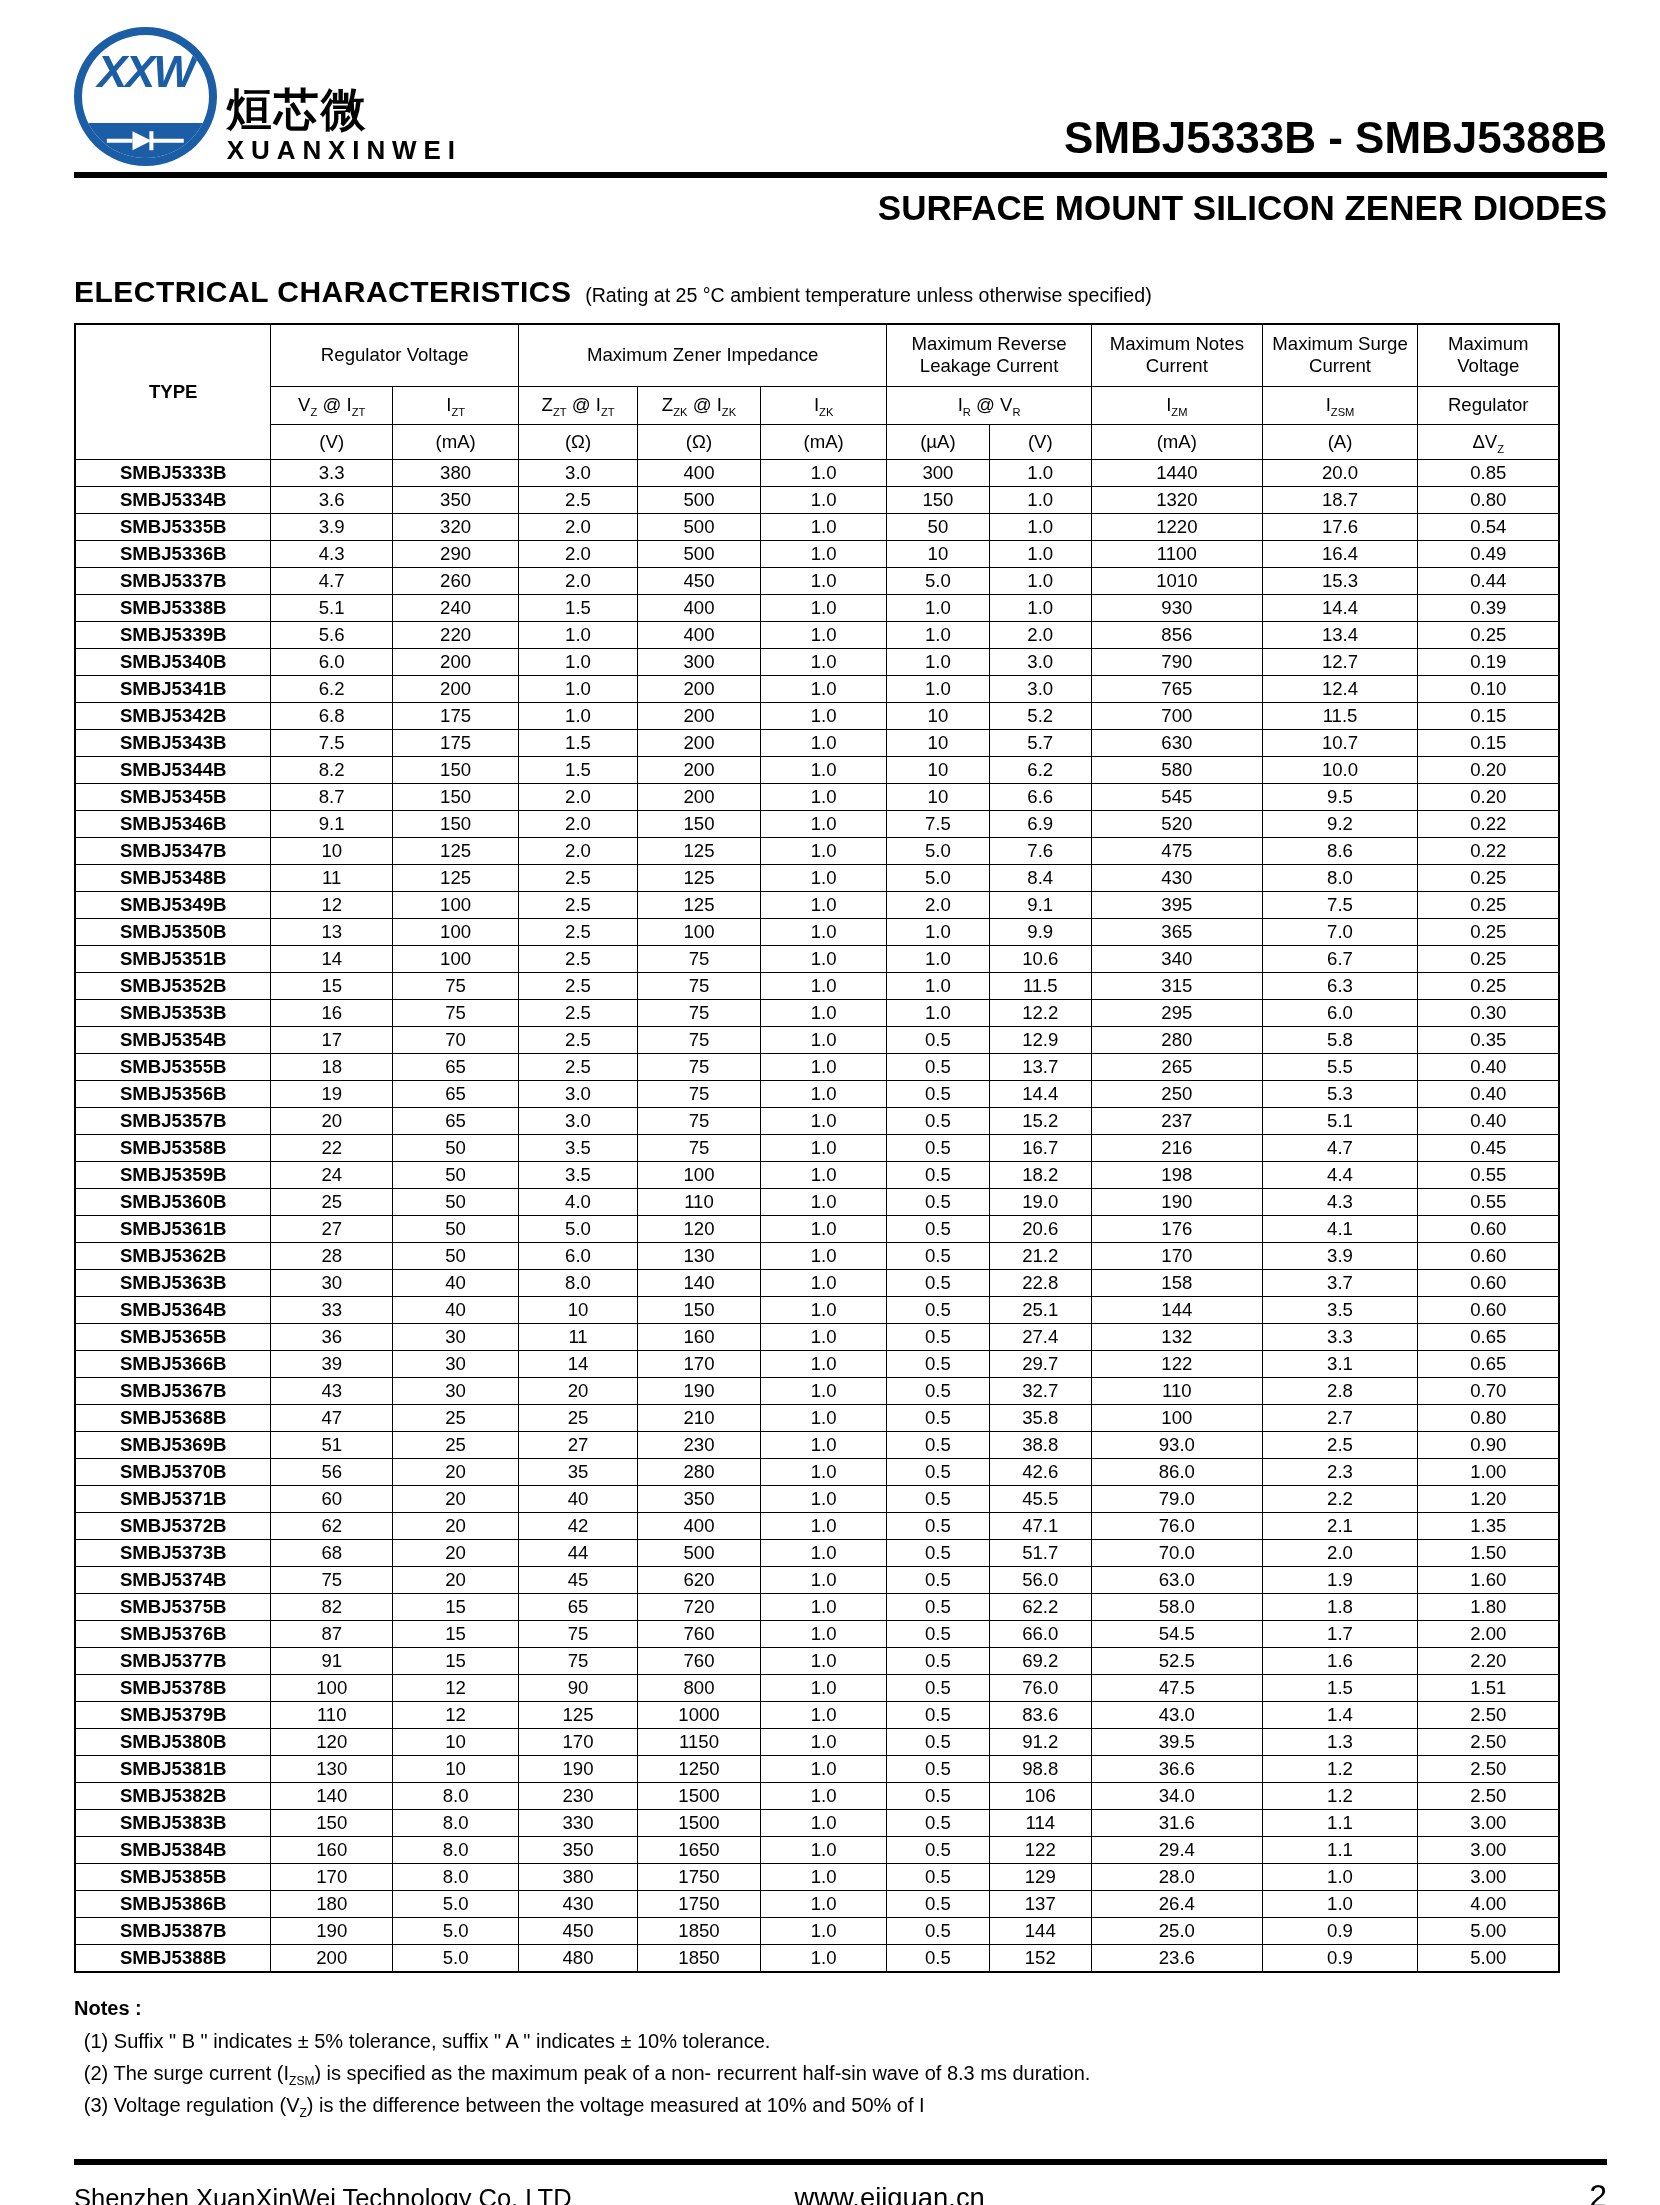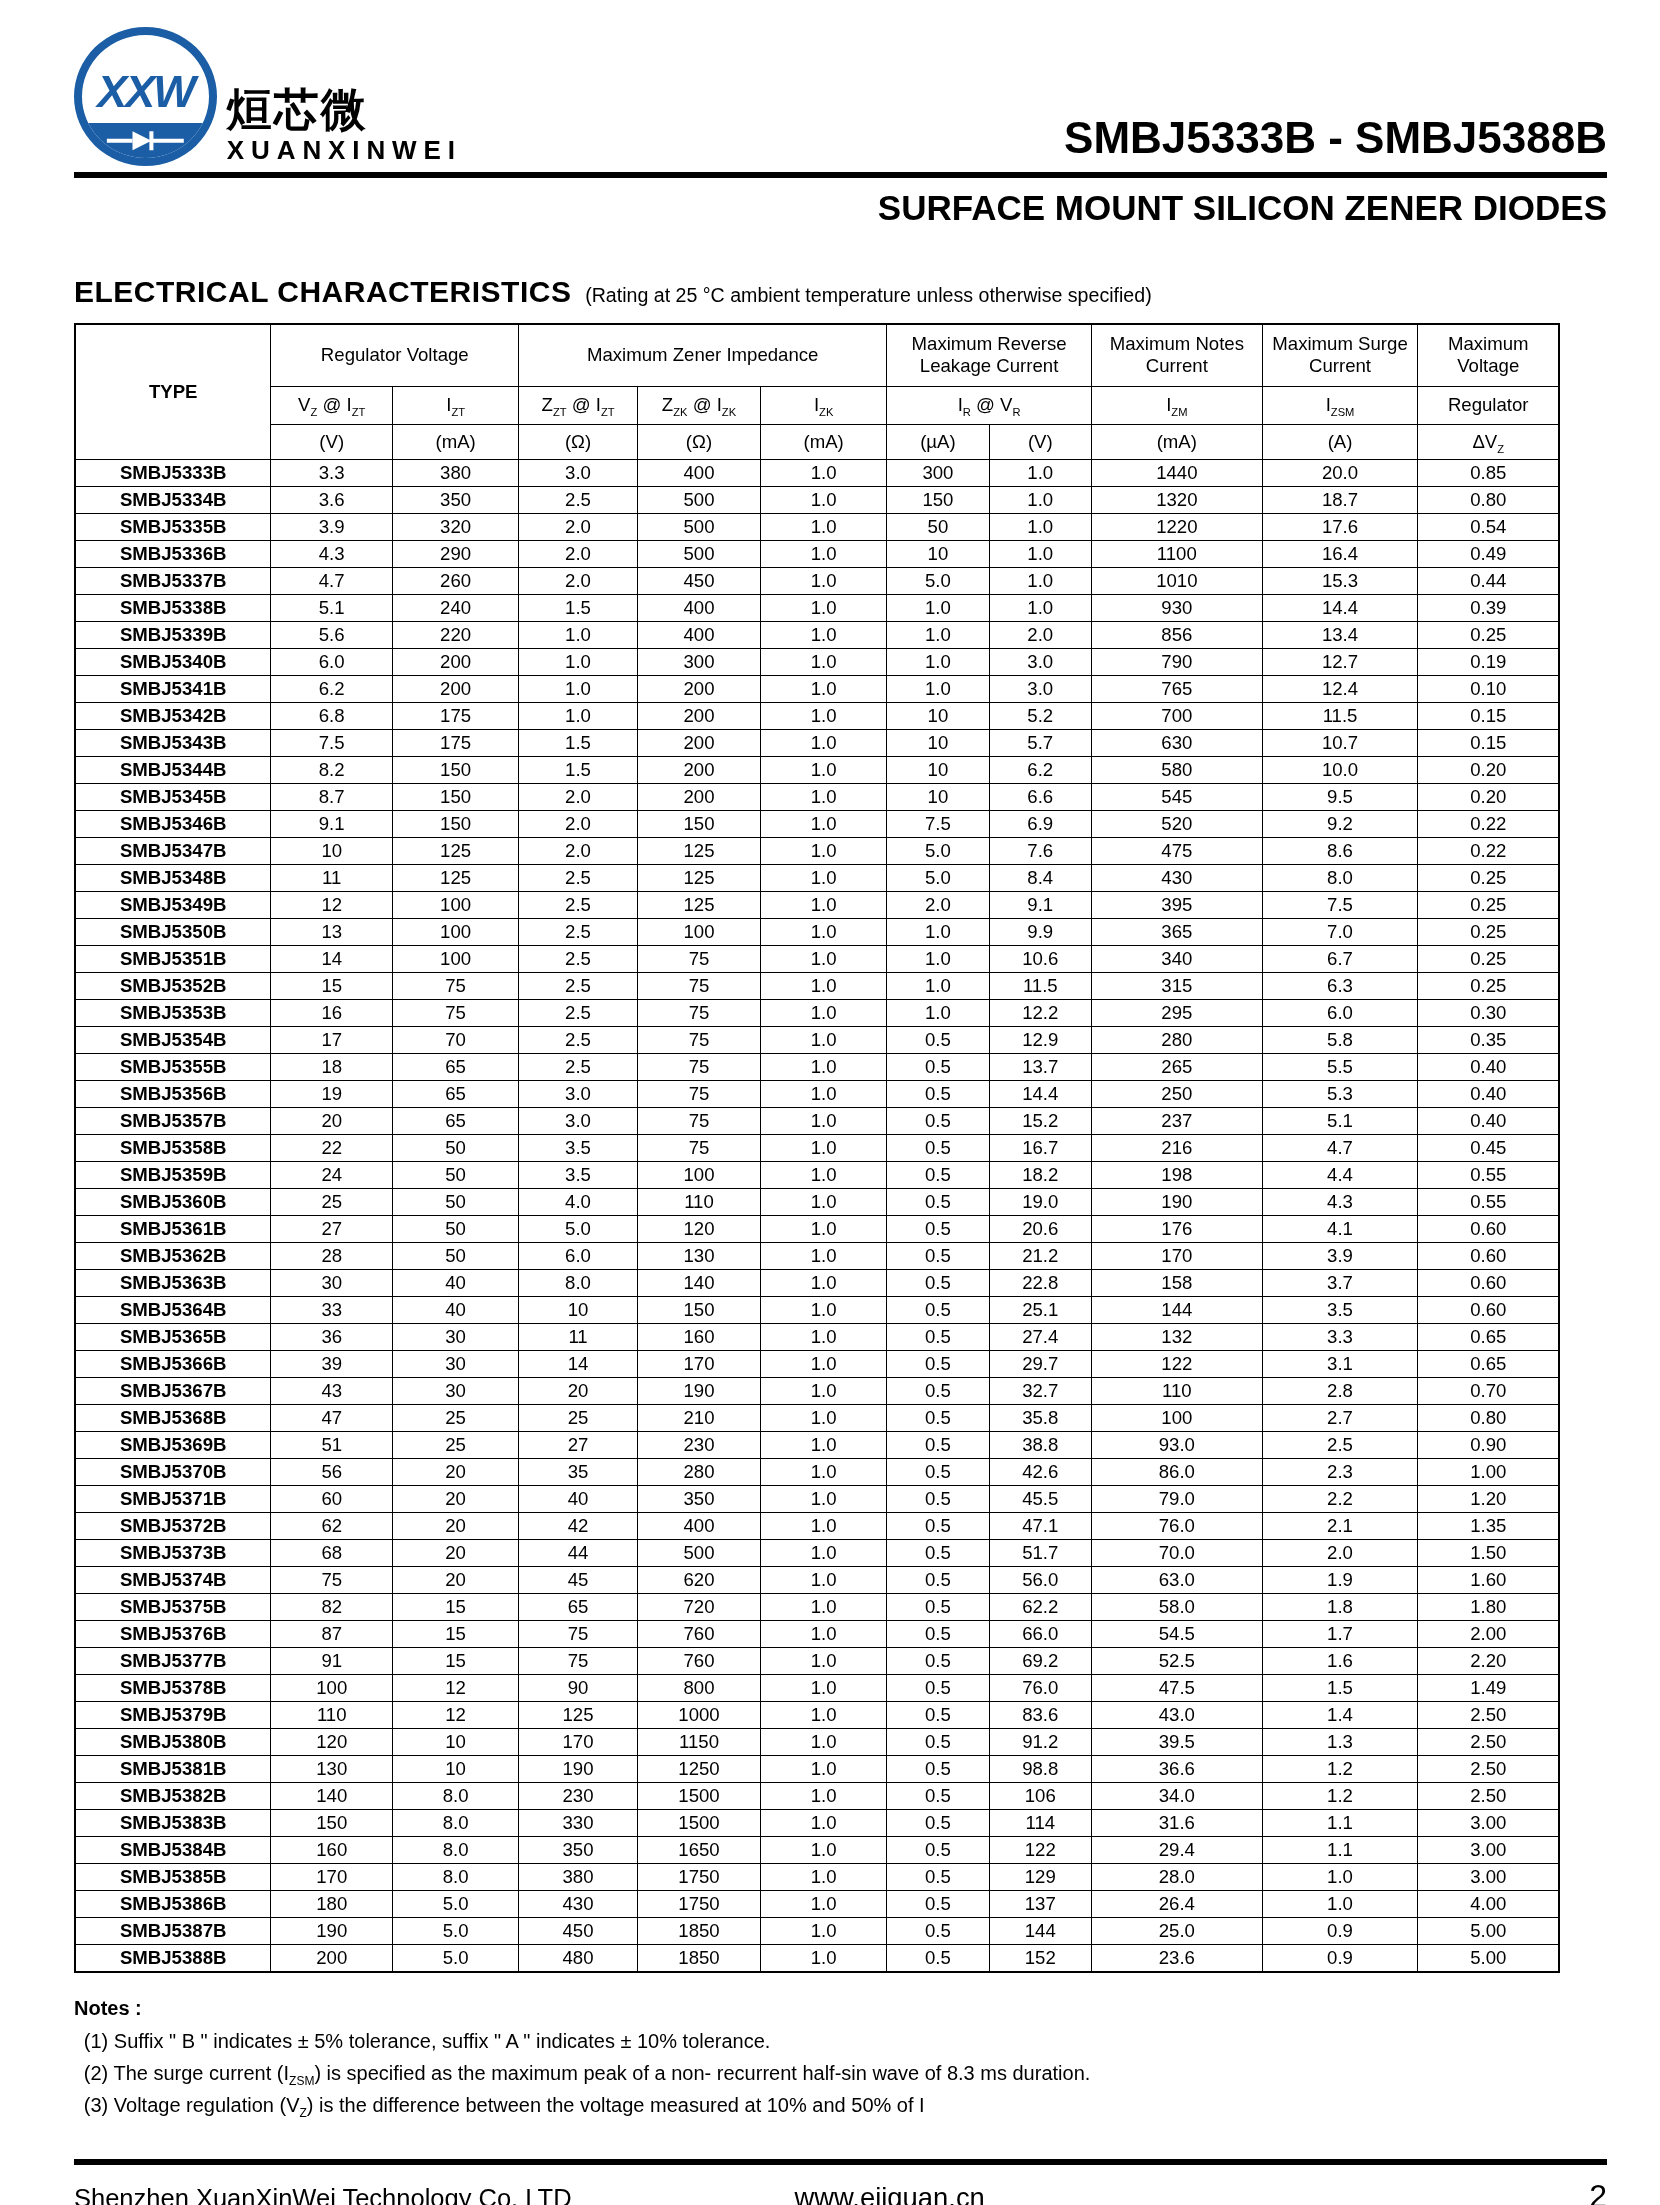--- a/index.html
+++ b/index.html
@@ -7,21 +7,21 @@
     width:1660px;height:2205px;box-sizing:border-box;overflow:hidden;
     background:#fff;color:#000;
     font-family:"Liberation Sans","DejaVu Sans",sans-serif;
     padding:27.4px 53px 0 74px;position:relative;
   }
   
   .hdr{display:flex;justify-content:space-between;align-items:flex-end;}
   .logo{display:flex;align-items:flex-end;gap:9.8px;}
   .logo-mark{width:143px;height:139px;border:8.8px solid #1b5ea6;border-radius:50%;
     position:relative;overflow:hidden;background:#fff;box-sizing:border-box;}
-  .logo-xxw{position:absolute;top:31px;left:0;right:0;text-align:center;
+  .logo-xxw{position:absolute;top:11px;left:0;right:0;text-align:center;
     color:#1b5ea6;font-weight:bold;font-style:italic;font-size:45px;letter-spacing:-2px;}
   .logo-diode{position:absolute;left:0;right:0;bottom:0;height:35px;background:#1b5ea6;
     display:flex;align-items:center;justify-content:center;}
   .logo-cn{font-size:45px;font-weight:bold;line-height:1.05;letter-spacing:2px;}
   .logo-en{font-size:26px;font-weight:bold;letter-spacing:6.9px;margin-top:2px;}
   .title-block{text-align:right;padding-bottom:3.9px;}
   .part-range{font-size:44px;font-weight:bold;letter-spacing:0px;white-space:nowrap;text-align:center;}
   .rule{height:5.9px;background:#000;margin-top:5.9px;}
   .subtitle{text-align:right;font-size:35px;font-weight:bold;margin-top:9.8px;white-space:nowrap;}
   
@@ -725,21 +725,21 @@
           <td class="type-col">SMBJ5378B</td>
           <td>100</td>
           <td>12</td>
           <td>90</td>
           <td>800</td>
           <td>1.0</td>
           <td>0.5</td>
           <td>76.0</td>
           <td>47.5</td>
           <td>1.5</td>
-          <td>1.49</td>
+          <td>1.51</td>
         </tr>
         <tr>
           <td class="type-col">SMBJ5379B</td>
           <td>110</td>
           <td>12</td>
           <td>125</td>
           <td>1000</td>
           <td>1.0</td>
           <td>0.5</td>
           <td>83.6</td>

